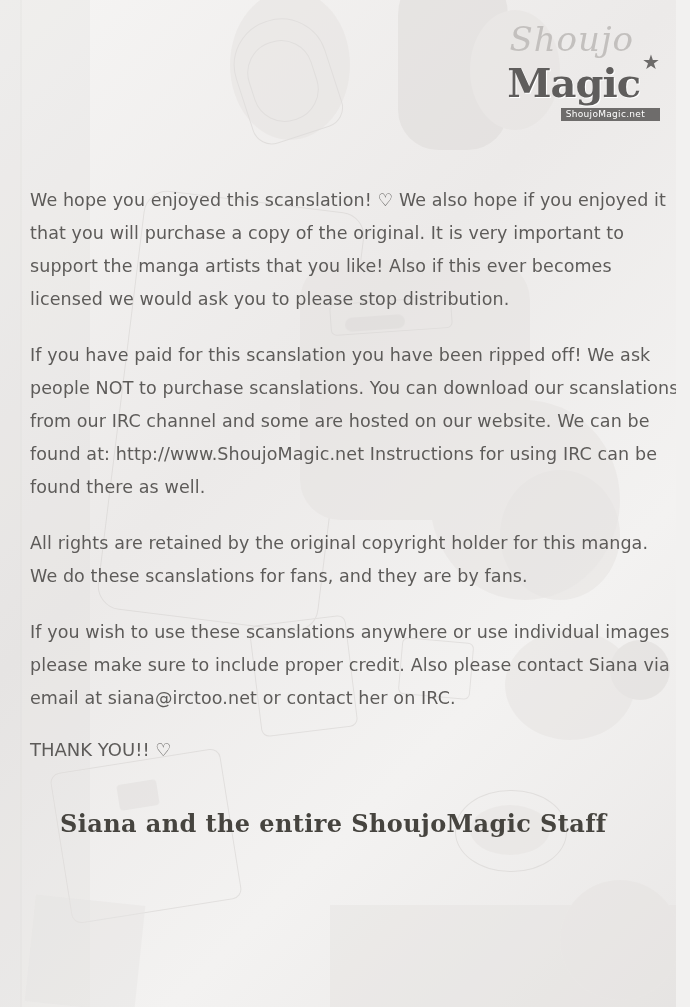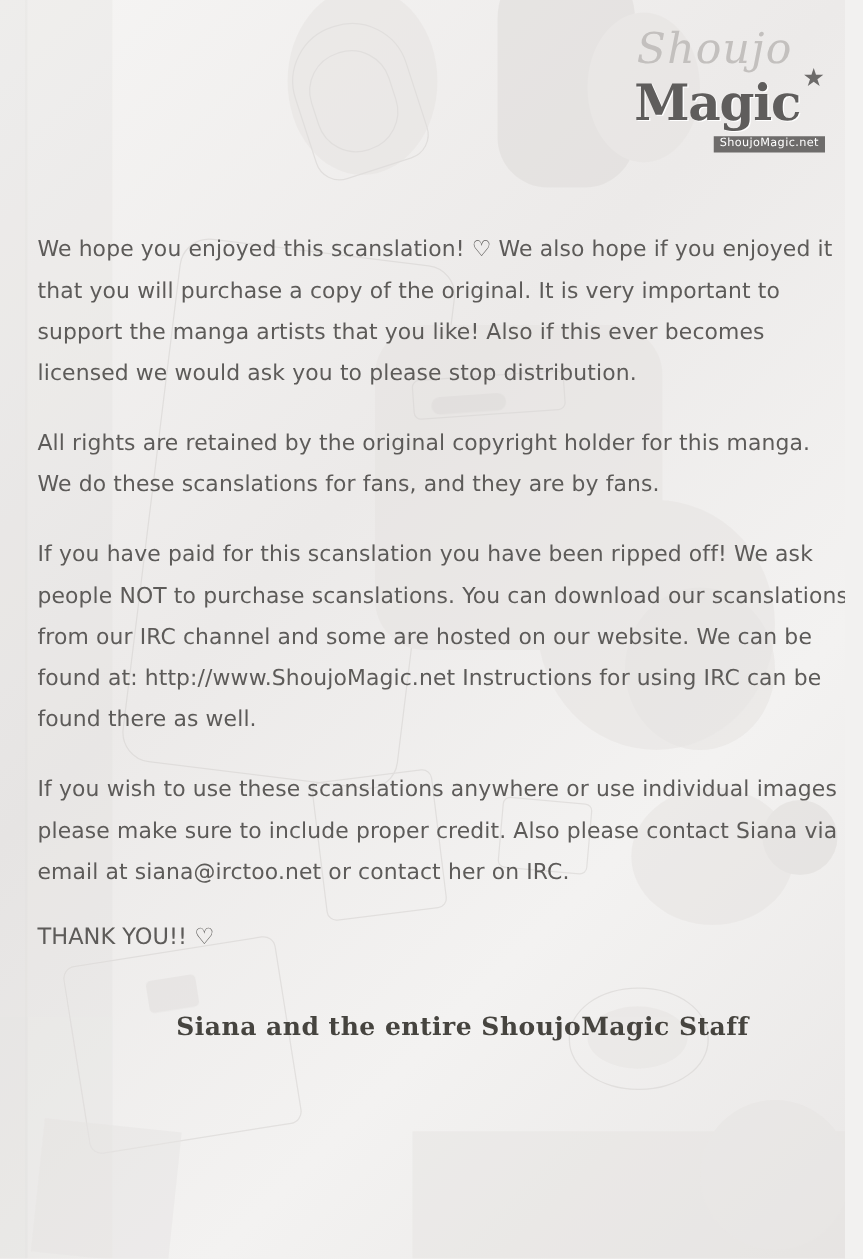--- a/index.html
+++ b/index.html
@@ -89,21 +89,21 @@
     margin-left: 2px;
   }
   .logo .url {
     display: inline-block;
     margin-top: 0;
     background: #6e6c6b;
     color: #ffffff;
     font-family: "DejaVu Sans", sans-serif;
     font-size: 9px;
     letter-spacing: 0.3px;
-    padding: 1px 5px 2px 5px;
+    padding: 1px 15px 2px 5px;
   }
 
   
   .content {
     position: absolute;
     left: 30px;
     top: 184px;
     width: 650px;
     color: #5b5957;
     font-family: "DejaVu Sans", sans-serif;
@@ -118,23 +118,23 @@
   .para.tight { margin-bottom: 20px; }
   .thanks {
     font-size: 18px;
     line-height: 30px;
     margin: 0 0 44px 0;
     color: #5d5b59;
   }
   .signature {
     font-family: "DejaVu Serif", serif;
     font-weight: bold;
-    font-size: 20px;
+    font-size: 24px;
     color: #46443f;
-    text-align: center;
+    text-align: left;
     letter-spacing: 0.4px;
     padding-left: 30px;
   }
 </style>
 </head>
 <body>
 
 <div id="page">
 
   <div class="bg-art">
@@ -173,20 +173,20 @@
     <div class="shoujo">Shoujo</div>
     <div class="magic-row">
       <span class="magic">Magic</span>
       <span class="star">★</span>
     </div>
     <div class="url">ShoujoMagic.net</div>
   </div>
 
   <div class="content">
     <p class="para">We hope you enjoyed this scanslation! ♡  We also hope if you enjoyed it that you will purchase a copy of the original. It is very important to support the manga artists that you like! Also if this ever becomes licensed we would ask you to please stop distribution.</p>
+    <p class="para">If you have paid for this scanslation you have been ripped off! We ask people NOT to purchase scanslations. You can download our scanslations from our IRC channel and some are hosted on our website. We can be found at: http://www.ShoujoMagic.net Instructions for using IRC can be found there as well.</p>
     <p class="para">All rights are retained by the original copyright holder for this manga. We do these scanslations for fans, and they are by fans.</p>
-    <p class="para">If you have paid for this scanslation you have been ripped off! We ask people NOT to purchase scanslations. You can download our scanslations from our IRC channel and some are hosted on our website. We can be found at: http://www.ShoujoMagic.net Instructions for using IRC can be found there as well.</p>
     <p class="para tight">If you wish to use these scanslations anywhere or use individual images please make sure to include proper credit. Also please contact Siana via email at siana@irctoo.net or contact her on IRC.</p>
     <p class="thanks">THANK YOU!! ♡</p>
     <div class="signature">Siana and the entire ShoujoMagic Staff</div>
   </div>
 
 </div>
 
 </body></html>

